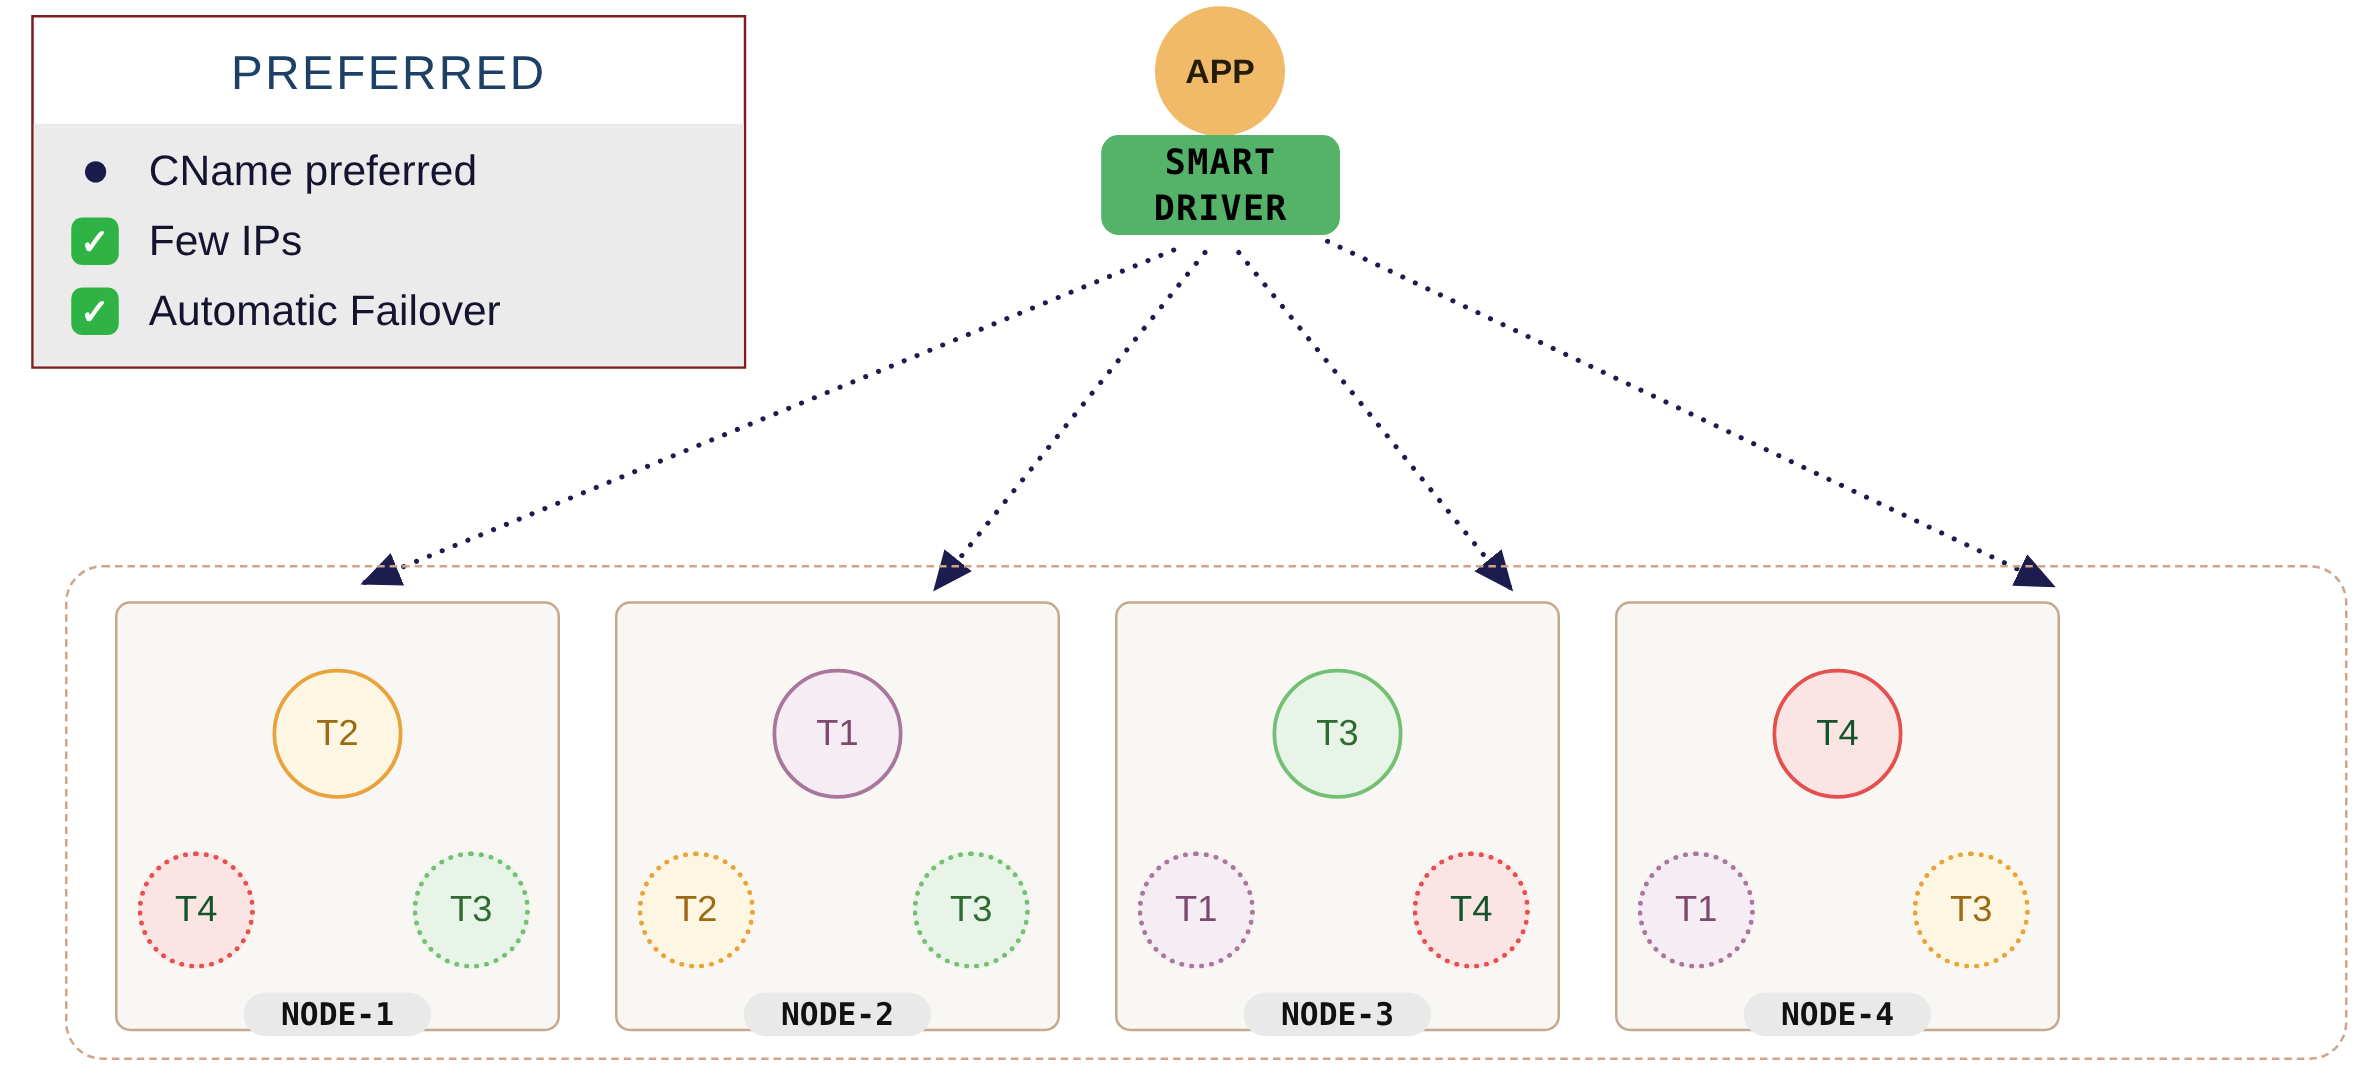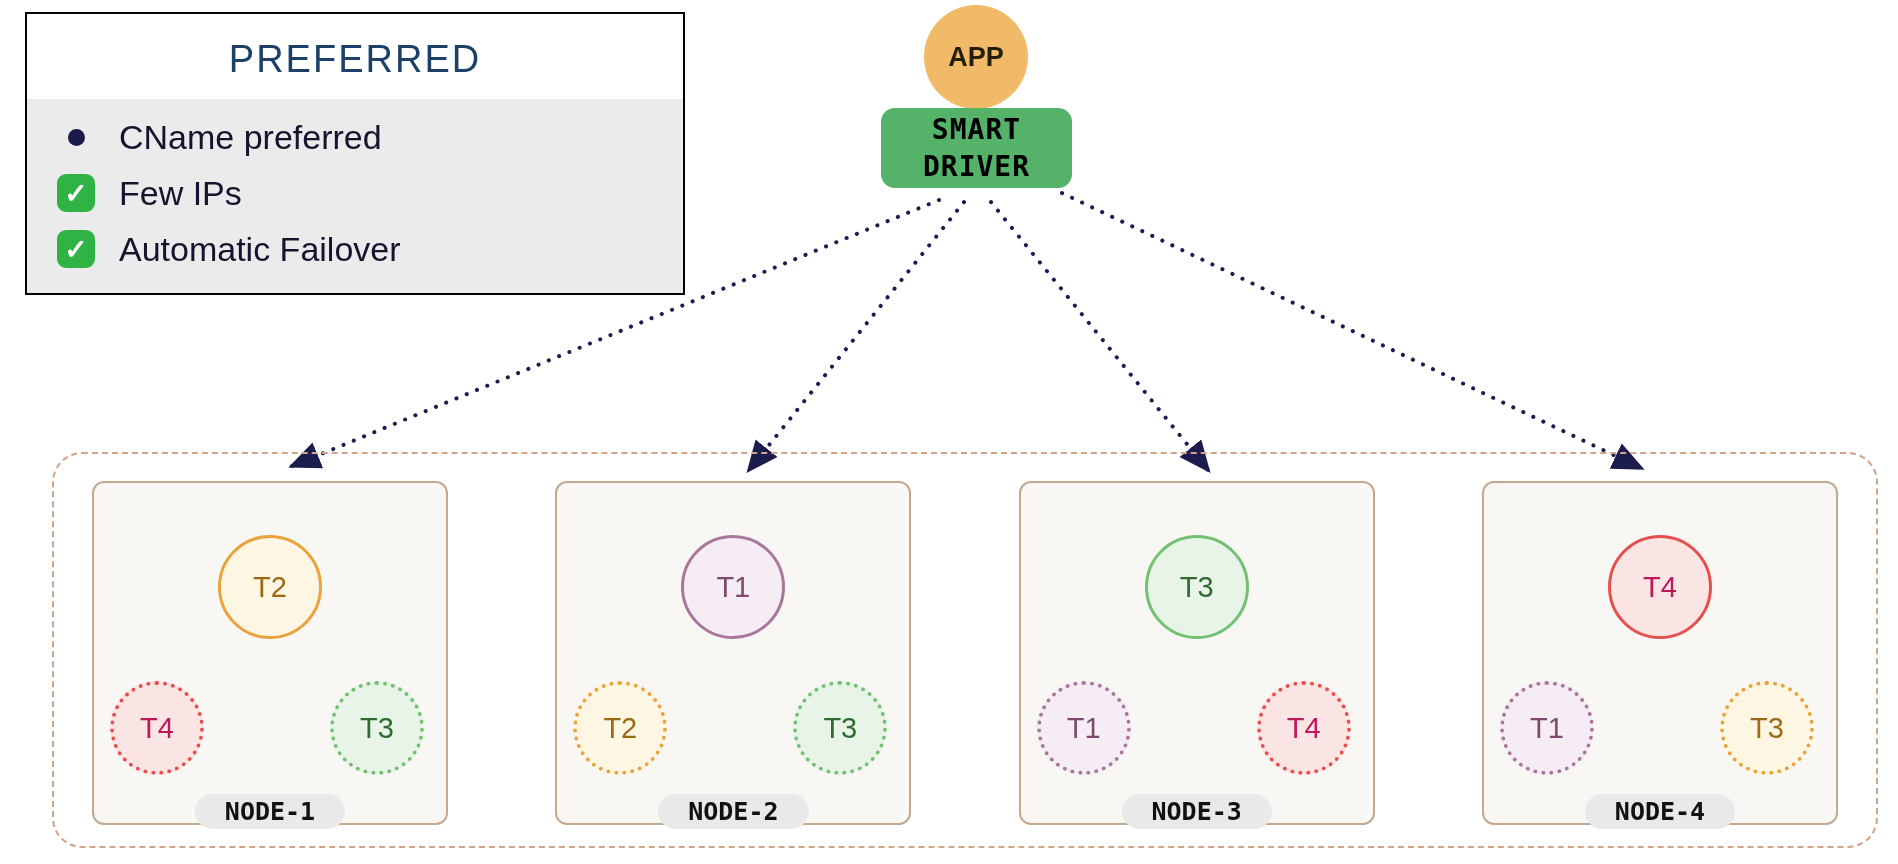--- a/index.html
+++ b/index.html
@@ -6,22 +6,22 @@
   html,body { width:1898px; height:864px; }
   body {
     position:relative;
     background:#ffffff;
     font-family:"Liberation Sans", sans-serif;
     overflow:hidden;
   }
 
   
   .panel {
-    position:absolute; left:25px; top:12px; width:660px;
-    border:2px solid #000000; background:#ffffff; z-index:5;
+    position:absolute; left:25px; top:12px; width:572px;
+    border:2px solid #7f1d1d; background:#ffffff; z-index:5;
   }
   .panel-title {
     text-align:center; padding:24px 0 18px;
     font-size:38px; letter-spacing:2px; color:#1d4066; font-weight:500;
   }
   .panel-list { background:#ebebeb; padding:10px 0 16px; }
   .panel-item {
     display:flex; align-items:center; gap:22px;
     padding:7px 28px; font-size:34px; color:#14142e;
   }
@@ -53,22 +53,22 @@
     z-index:3;
   }
 
   
   .arrows { position:absolute; left:0; top:0; z-index:1; pointer-events:none; }
 
   
   .cluster {
     position:absolute; left:52px; top:452px; width:1826px; height:396px;
     border:2.5px dashed #cfa488; border-radius:30px;
-    display:flex; justify-content:space-between;
-    padding:27px 38px 0 38px; z-index:2;
+    display:flex; justify-content:flex-start;
+    padding:27px 38px 0 38px; z-index:2;gap:44px;
   }
   .node-box {
     position:relative; width:356px; height:344px;
     border:2.5px solid #c4a98f; border-radius:12px; background:#f9f7f3;
   }
   .circle {
     position:absolute; border-radius:50%;
     display:flex; align-items:center; justify-content:center;
     font-size:29px; font-weight:500;
   }
@@ -77,21 +77,21 @@
     border-width:3px; border-style:solid;
   }
   .circle.replica {
     width:94px; height:94px; top:198px;
     border-width:4px; border-style:dotted;
   }
   .replica-left  { left:16px; }
   .replica-right { right:22px; }
 
   .c-orange { border-color:#e8a33d; background:#fdf6e3; color:#9c6a14; }
-  .c-red    { border-color:#e4504e; background:#fbe4e4; color:#be185d; }
+  .c-red    { border-color:#e4504e; background:#fbe4e4; color:#14532d; }
   .c-green  { border-color:#74c073; background:#e8f4e8; color:#2f6b31; }
   .c-purple { border-color:#a9779c; background:#f5edf3; color:#7d4a6e; }
 
   .node-label {
     position:absolute; left:50%; transform:translateX(-50%); bottom:-6px;
     background:#e9e9e9; border-radius:18px; padding:3px 30px;
     font-family:"DejaVu Sans Mono", monospace; font-weight:bold;
     font-size:25px; color:#111111; white-space:nowrap;margin-top:16px;
   }
 </style>

